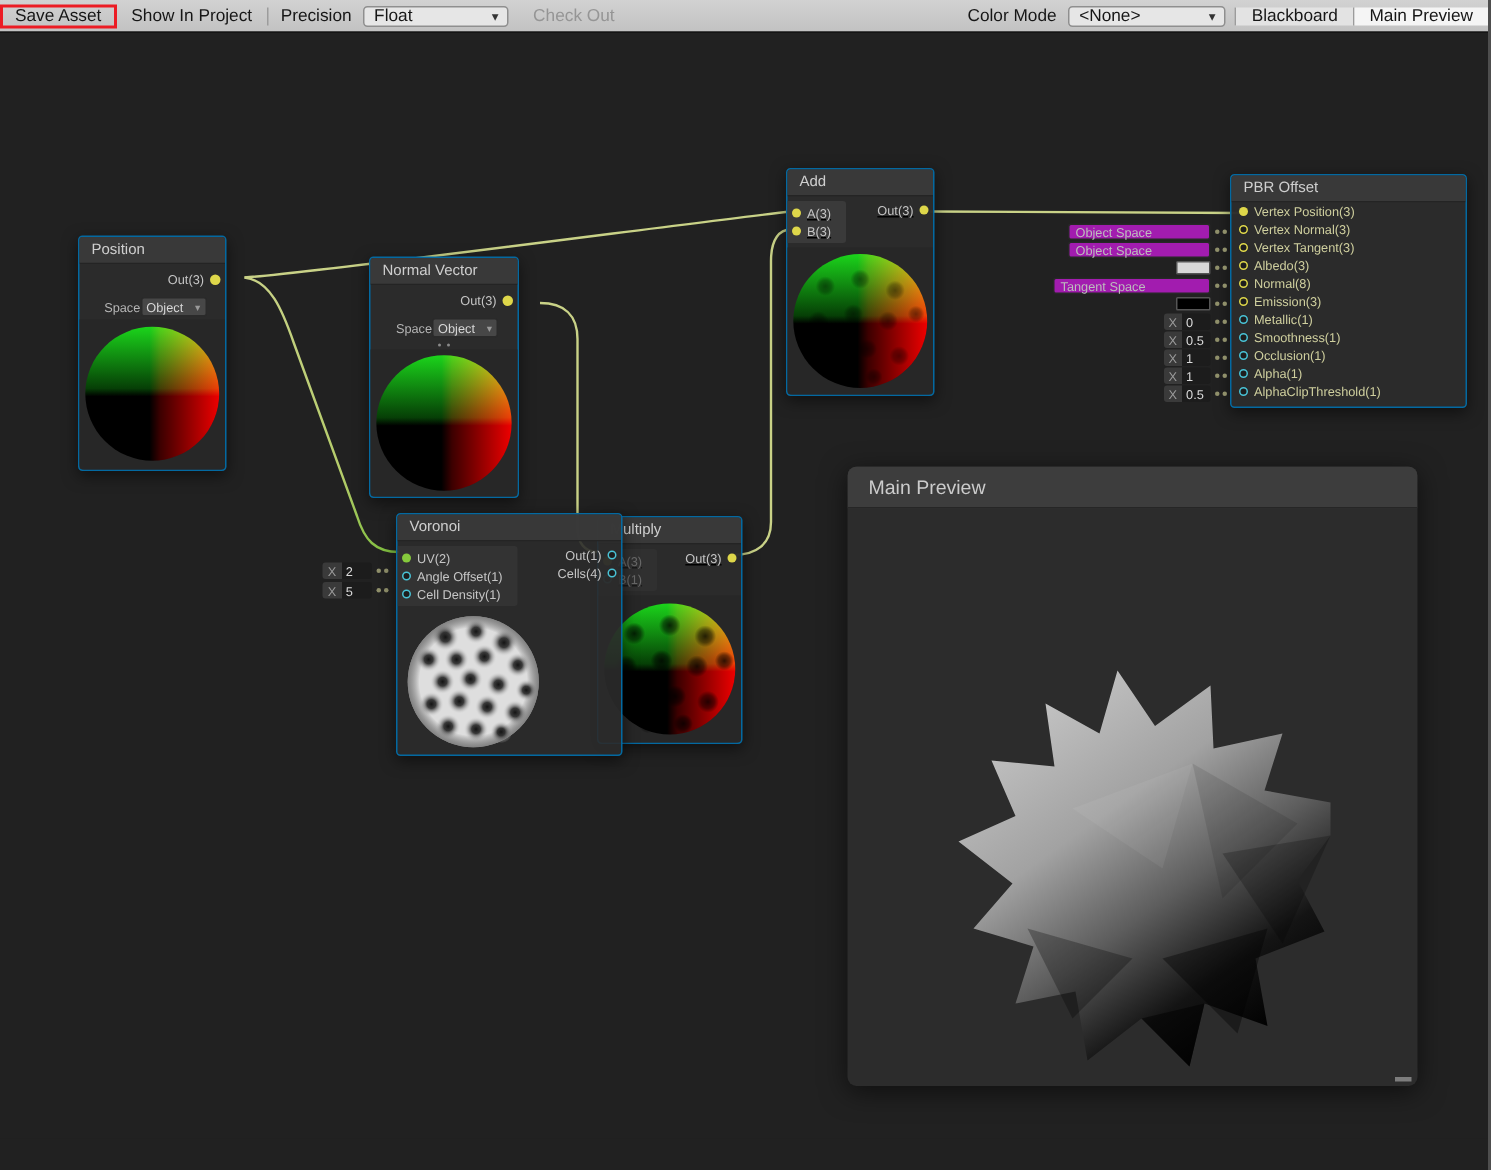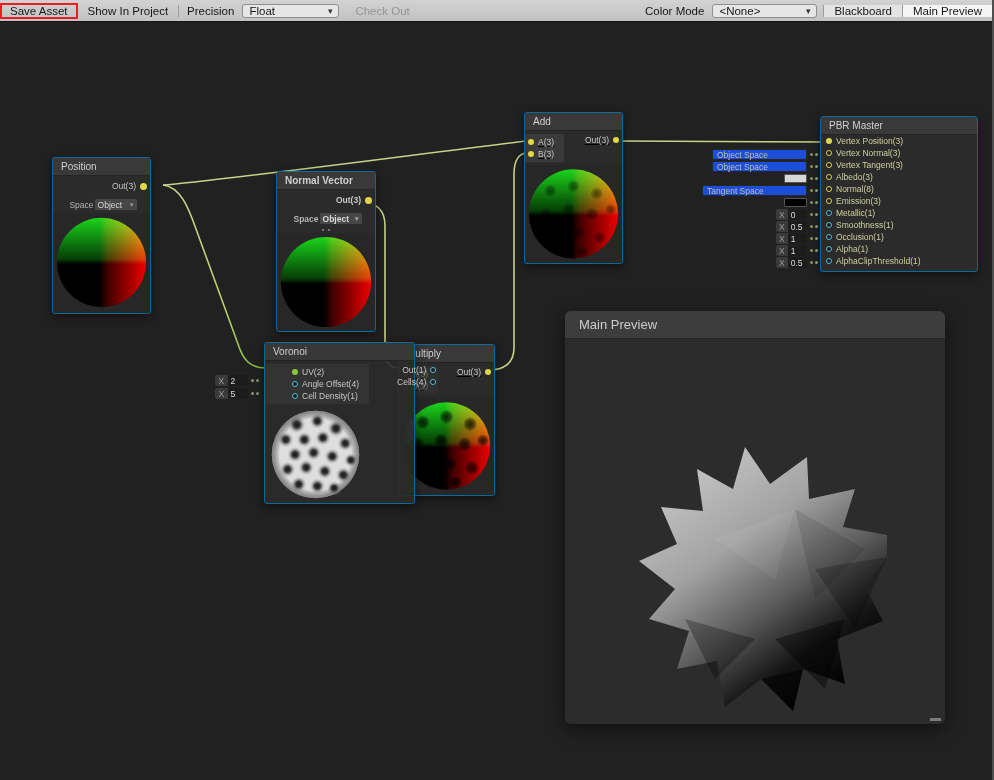--- a/index.html
+++ b/index.html
@@ -65,32 +65,32 @@
   
   .ports2 { display:flex; justify-content:space-between; padding:3px 3px 3px 0;text-decoration:underline; }
   .ingroup { background:#3a3a3a; border-radius:0 2px 2px 0; padding:2px 6px 2px 3px; }
   .ingroup .prow { height:12px; }
   .outcol { display:flex; flex-direction:column; justify-content:flex-start; }
   .outcol .prow { height:12px; justify-content:flex-end; }
   .ghost { opacity:.4; }
 
   
   .vrows { padding:3px 3px 2px 0; display:flex; justify-content:space-between; }
-  .vrow { height:13px;margin-left:24px; }
+  .vrow { height:13px; }
   .vor-preview { display:flex; padding:2px; background:transparent; }
   .vor-sq { width:97px; display:flex; justify-content:center; }
 
   
   .pbr-rows { padding:0 0 4px 5px; }
   .pbr-rows .prow { height:12px; }
   .pbr-rows .plabel { color:#cfcf9e; }
 
   
   .widget { position:absolute; z-index:2; display:flex; align-items:center; height:11px; font-size:8.5px; }
-  .wsel { background:#1d4ed8; border:1px solid #272727; border-radius:2px; color:#bdbdbd; height:11px;
+  .wsel { background:#a21caf; border:1px solid #272727; border-radius:2px; color:#bdbdbd; height:11px;
           display:flex; align-items:center; padding:0 4px; flex:1; }
   .stub { display:flex; gap:2px; margin-left:3px; align-items:center; }
   .stub i { width:3px; height:3px; border-radius:50%; background:#8f8f6a; }
   .swatch { height:9px; border-radius:1px; flex:1; border:1px solid #555; }
   .xbox { width:13px; height:11px; background:#3a3a3a; color:#9a9a9a; display:flex; align-items:center; justify-content:center; border-radius:2px 0 0 2px; }
   .vbox { width:21px; height:11px; background:#1c1c1c; color:#dcdcdc; display:flex; align-items:center; padding-left:3px; border-radius:0 2px 2px 0; }
 
   
   .mp { position:absolute; left:565px; top:289px; width:380px; height:413px; background:#2c2c2c;
         border-radius:6px; box-shadow:0 4px 18px rgba(0,0,0,.55); z-index:5; overflow:hidden; }
@@ -193,21 +193,21 @@
         </span>
       </div>
       <div class="preview" style="height:100px;">
         <svg width="95" height="95" viewBox="0 0 100 100">
           <circle cx="50" cy="50" r="48" fill="url(#sphG)"></circle>
           <circle cx="50" cy="50" r="48" fill="url(#sphR)" style="mix-blend-mode:screen"></circle>
         </svg>
       </div>
     </div>
 
-    <div class="node" style="left:276px; top:149px; width:100px;font-weight:bold;">
+    <div class="node" style="left:246px; top:149px; width:100px;">
       <div class="node-title">Normal Vector</div>
       <div class="out-row prow">
         <span class="plabel">Out(3)</span>
         <span class="dot fy"></span>
       </div>
       <div class="space-row">
         <span>Space</span>
         <span class="nselect">
           <span>Object</span>
           <span class="arr">▾</span>
@@ -312,21 +312,21 @@
     <div class="node" style="left:264px; top:320px; width:151px; z-index:3; background:rgba(43,43,43,.9);">
       <div class="node-title" style="background:rgba(58,58,58,.92);">Voronoi</div>
       <div class="vrows">
         <div class="ingroup" style="background:rgba(58,58,58,.55);">
           <div class="prow vrow">
               <span class="dot fg sm"></span>
               <span class="plabel">UV(2)</span>
             </div>
           <div class="prow vrow">
               <span class="dot hc sm"></span>
-              <span class="plabel">Angle Offset(4)</span>
+              <span class="plabel">Angle Offset(1)</span>
             </div>
           <div class="prow vrow">
               <span class="dot hc sm"></span>
               <span class="plabel">Cell Density(1)</span>
             </div>
         </div>
         <div class="outcol">
           <div class="prow vrow">
               <span class="plabel">Out(1)</span>
               <span class="dot hc sm"></span>
@@ -378,21 +378,21 @@
     <div class="widget" style="left:215px; top:366px; width:44px;">
       <span class="xbox">X</span>
       <span class="vbox">5</span>
       <span class="stub">
           <i></i>
           <i></i>
         </span>
     </div>
 
     <div class="node" style="left:820px; top:94px; width:158px;">
-      <div class="node-title">PBR Master</div>
+      <div class="node-title">PBR Offset</div>
       <div class="pbr-rows">
         <div class="prow">
             <span class="dot fy sm"></span>
             <span class="plabel">Vertex Position(3)</span>
           </div>
         <div class="prow">
             <span class="dot hy sm"></span>
             <span class="plabel">Vertex Normal(3)</span>
           </div>
         <div class="prow">

